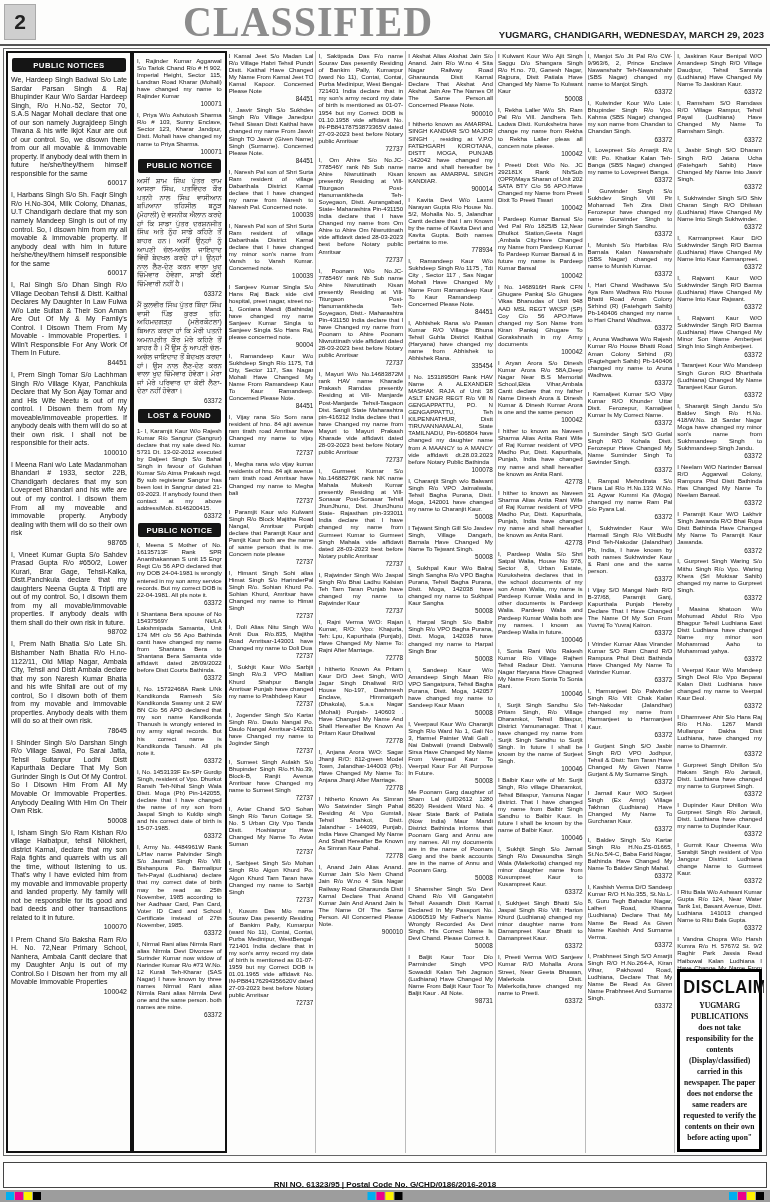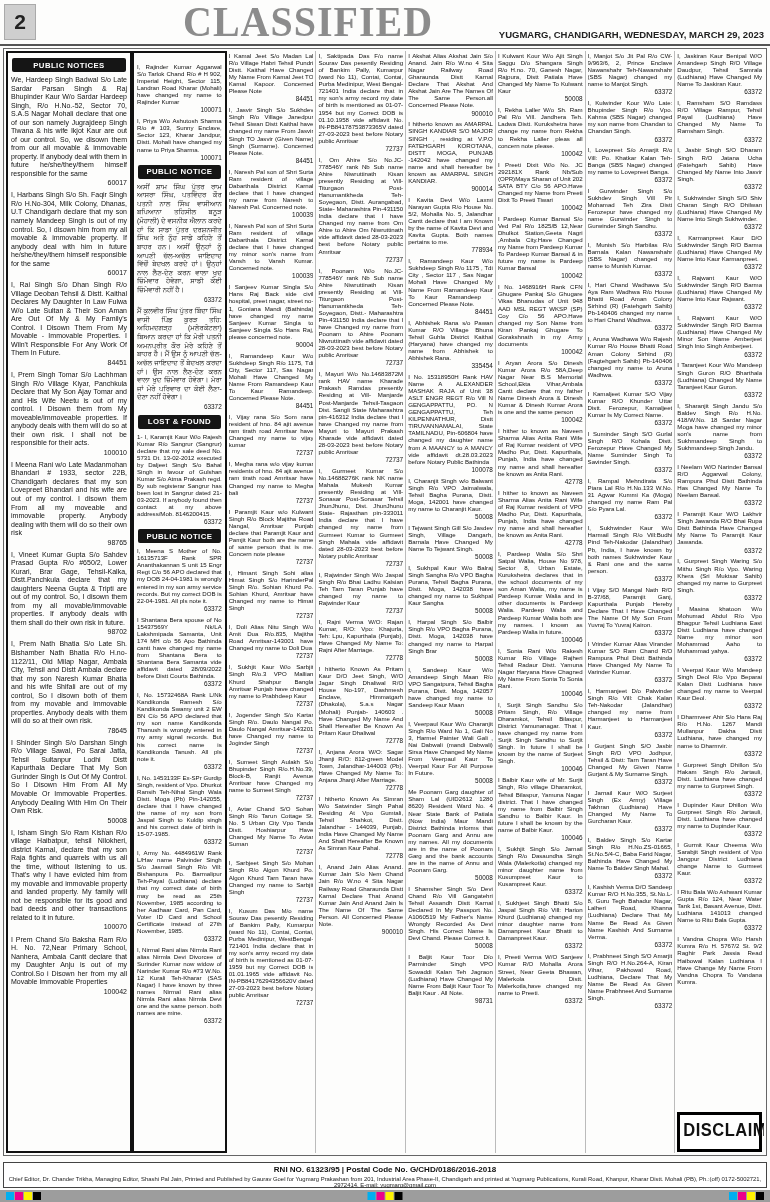--- a/index.html
+++ b/index.html
@@ -15,38 +15,38 @@
             transform:scale(1.0,1.05);transform-origin:left top;line-height:1;}
   .dateline{position:absolute;right:6px;bottom:4px;font-size:9.5px;font-weight:bold;color:#222;text-align:center;}
   .hrule{position:absolute;top:44px;left:0;right:0;border-top:2px solid #555;}
   
   .body-frame{position:absolute;top:48px;left:3px;right:3px;height:1108px;
               border:1px solid #666;display:flex;gap:0;padding:2px;box-sizing:border-box;overflow:hidden;}
   .col{flex:1 1 0;min-width:0;overflow:hidden;padding:1px 2px;display:flex;flex-direction:column;
        border-right:1px solid #bbb;}
   .col:last-child{border-right:none;}
   .col1{flex:0 0 116px;border:2px solid #111 !important;padding:2px 3px;}
-  .col2{border:2px solid #111 !important;padding:10px 3px;}
+  .col2{border:2px solid #111 !important;padding:4px 3px;}
   .adwrap{flex:1 1 auto;min-height:0;overflow:hidden;}
   .section-bar{background:#151515;color:#fff;font-weight:bold;font-size:7.8px;text-align:center;
                padding:2.5px 0;margin:3px 1px 4px;border-radius:2px;letter-spacing:.4px;}
   .ad{font-size:6.1px;line-height:1.16;text-align:justify;margin-bottom:3.5px;word-break:break-word;
       -webkit-hyphens:auto;hyphens:auto;}
   .col1 .ad{font-size:7px;line-height:1.22;}
   .ad .num{display:block;text-align:right;margin-top:1px;font-size:6.4px;}
   .col1 .ad .num{font-size:7px;}
   .punjabi{font-size:6.9px;line-height:1.25;}
   
   .disclaimer{margin-top:auto;border:3px solid #000;background:#fff;text-align:center;
               padding:5px 3px 6px;box-shadow:0 0 0 1px #fff inset;}
   .dtitle{font-size:16.5px;font-weight:900;letter-spacing:.5px;transform:scaleY(1.15);margin-bottom:4px;}
   .dbody{font-family:"Liberation Serif",serif;font-weight:bold;font-size:7.6px;line-height:1.45;}
   
   .footer-box{position:absolute;left:3px;right:3px;bottom:14px;height:26px;border:1px solid #444;
-              text-align:center;box-sizing:border-box;padding-top:2px;background:#fff;}
+              text-align:center;box-sizing:border-box;padding-top:17px;background:#fff;}
   .rni{font-size:8px;font-weight:bold;}
   .imprint{font-size:5.9px;margin-top:1.5px;color:#222;}
   .regstrip{position:absolute;left:0;right:0;bottom:0;height:12px;background:#9d9d9d;}
   .marks{position:absolute;top:2px;display:flex;gap:1px;}
   .marks-left{left:6px;}
   .marks-center{left:50%;transform:translateX(-50%);}
   .marks-right{right:6px;}
   .sw{width:8px;height:8px;display:inline-block;}
   .sw-c{background:#00AEEF;} .sw-m{background:#EC008C;} .sw-y{background:#FFF200;} .sw-k{background:#000;}
 </style>
@@ -211,20 +211,21 @@
           <div class="ad"><span>I Veerpal Kaur W/o Mandeep Singh Deol R/o Vpo Beparai Kalan Distt Ludhiana have changed my name to Veerpal Kaur Deol.</span><span class="num">63372</span></div>
           <div class="ad"><span>I Dharmveer Ahir S/o Hans Raj R/o H.No. 1267 Mandi Mullanpur Dakha Distt Ludhiana, have changed my name to Dharmvir.</span><span class="num">63372</span></div>
           <div class="ad"><span>I Gurpreet Singh Dhillon S/o Hakam Singh R/o Jartauli, Distt. Ludhiana have changed my name to Gurpreet Singh.</span><span class="num">63372</span></div>
           <div class="ad"><span>I Dupinder Kaur Dhillon W/o Gurpreet Singh R/o Jartauli, Distt. Ludhiana have changed my name to Dupinder Kaur.</span><span class="num">63372</span></div>
           <div class="ad"><span>I Gurmit Kaur Cheema W/o Sarabjit Singh resident of Vpo Jangpur District Ludhiana change Name to Gurmeet Kaur.</span><span class="num">63372</span></div>
           <div class="ad"><span>I Ritu Bala W/o Ashwani Kumar Gupta R/o 124, Near Water Tank 1st, Basant Avenue, Distt. Ludhiana 141013 changed Name to Ritu Bala Gupta.</span><span class="num">63372</span></div>
           <div class="ad"><span>I Vandna Chopra W/o Harsh Kumra R/o H. 5767/2 St. 9/2 Raghir Park Jassia Read Haibowal Kalan Ludhiana I Have Change My Name From Vandna Chopra To Vandana Kumra.</span></div>
         </div>
         <div class="disclaimer">
           <div class="dtitle">DISCLAIMER</div>
+          <div class="dbody">YUGMARG PUBLICATIONS does not take responsibility for the contents (Display/classified) carried in this newspaper. The paper does not endorse the same readers are requested to verify the contents on their own before acting upon"</div>
         </div>
       </div>
     </div>
 
   <div class="footer-box">
     <div class="rni">RNI NO. 61323/95 | Postal Code No. G/CHD/0186/2016-2018</div>
     <div class="imprint">Chief Editor, Dr. Chander Trikha, Managing Editor, Shashi Pal Jain,  Printed and Published by Gaurav Goel for Yugmarg Prakashan from 201, Industrial Area Phase-II, Chandigarh and printed at Yugmarg Publications,  Kurali Road, Khanpur, Kharar Distt. Mohali (PB),  Ph.:(off) 0172-5002721, 2972414. E-mail: yugmarg@gmail.com</div>
   </div>
 
   <div class="regstrip">

